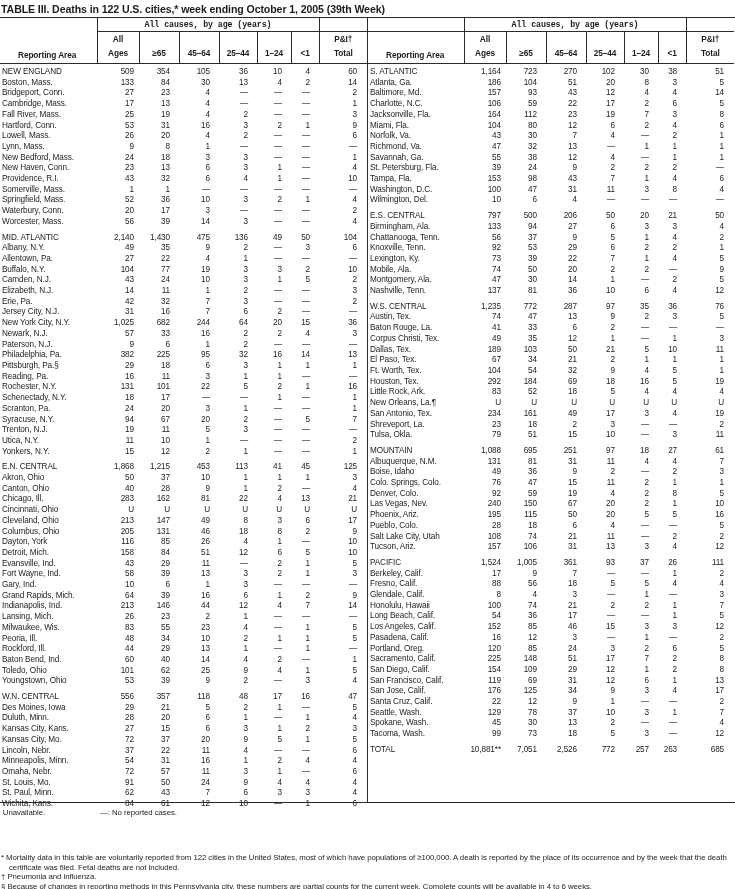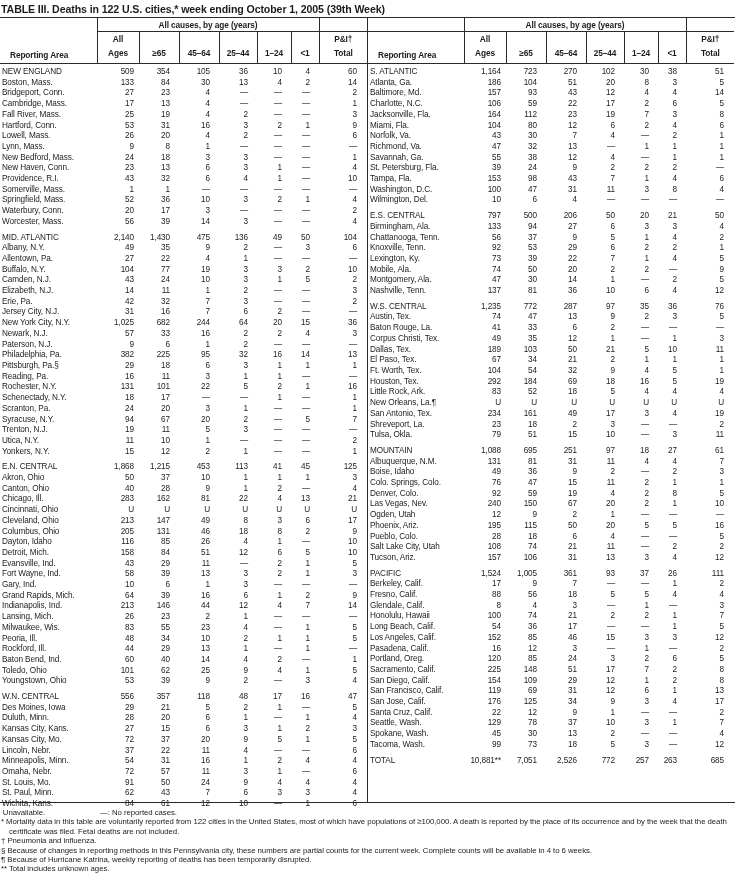--- a/index.html
+++ b/index.html
@@ -18,47 +18,47 @@
     height:786px;box-sizing:border-box;
   }
   .half{box-sizing:border-box;}
   .half.left{width:368px;border-right:1px solid #2a2a2a;}
   .half.right{width:366px;}
   table{border-collapse:collapse;table-layout:fixed;width:100%;}
   th,td{padding:0;font-weight:normal;}
   
   th{font-weight:bold;font-size:8.3px;letter-spacing:-0.1px;}
   .ra-head{
-    vertical-align:bottom;text-align:left;padding:0 0 3px 10px;
+    vertical-align:bottom;text-align:left;padding:0 0 3px 18px;
     border-bottom:1px solid #2a2a2a;
   }
   .group-cell{
     height:13px;text-align:center;vertical-align:middle;
-    border-left:1px solid #2a2a2a;border-bottom:1px solid #2a2a2a;
+    border-left:1px solid #2a2a2a;border-bottom:1px solid #2a2a2a;font-family:Liberation Mono, monospace;
   }
   .top-spacer{border-bottom:1px solid #2a2a2a;}
   .pi-spacer{border-left:1px solid #2a2a2a;border-bottom:1px solid #2a2a2a;}
   .col-head{
     height:22px;text-align:center;vertical-align:bottom;
     padding-bottom:3px;line-height:14px;white-space:pre-line;
     border-left:1px solid #2a2a2a;border-bottom:1px solid #2a2a2a;
   }
   
   td{font-size:8.2px;height:10.7px;line-height:10.7px;white-space:nowrap;letter-spacing:-0.1px;}
   td.c-name{text-align:left;padding-left:2px;overflow:hidden;}
   td.c-num{text-align:right;padding-right:9px;}
   td.c-num.col1{padding-right:5px;}
   td.c-num.col7{padding-right:10px;}
   tr.spacer td{height:5px;line-height:5px;font-size:1px;}
   tr.topgap td{height:3px;line-height:3px;font-size:1px;}
   
   .footnotes{padding:5px 2px 0 1px;font-size:7.8px;line-height:9.4px;letter-spacing:-0.05px;}
   .fn-line1 .u-note{display:inline-block;width:99px;}
   .fn{padding-left:8px;text-indent:-8px;margin:0;}
-  .fn.wrap2{padding-right:4px;}
+  .fn.wrap2{padding-right:4px;margin-top:36px;}
 </style>
 </head>
 <body>
 
 <div class="title">TABLE III. Deaths in 122 U.S. cities,* week ending October 1, 2005 (39th Week)</div>
 
 <div class="table-wrap">
 
   <div class="half left">
     <table id="left-table">
@@ -524,21 +524,21 @@
             <td class="c-name">Columbus, Ohio</td>
             <td class="c-num col1">205</td>
             <td class="c-num col2">131</td>
             <td class="c-num col3">46</td>
             <td class="c-num col4">18</td>
             <td class="c-num col5">8</td>
             <td class="c-num col6">2</td>
             <td class="c-num col7">9</td>
           </tr>
           <tr>
-            <td class="c-name">Dayton, Idaho</td>
+            <td class="c-name">Dayton, York</td>
             <td class="c-num col1">116</td>
             <td class="c-num col2">85</td>
             <td class="c-num col3">26</td>
             <td class="c-num col4">4</td>
             <td class="c-num col5">1</td>
             <td class="c-num col6">—</td>
             <td class="c-num col7">10</td>
           </tr>
           <tr>
             <td class="c-name">Detroit, Mich.</td>
@@ -1225,30 +1225,20 @@
             <td class="c-name">Las Vegas, Nev.</td>
             <td class="c-num col1">240</td>
             <td class="c-num col2">150</td>
             <td class="c-num col3">67</td>
             <td class="c-num col4">20</td>
             <td class="c-num col5">2</td>
             <td class="c-num col6">1</td>
             <td class="c-num col7">10</td>
           </tr>
           <tr>
-            <td class="c-name">Ogden, Utah</td>
-            <td class="c-num col1">12</td>
-            <td class="c-num col2">9</td>
-            <td class="c-num col3">2</td>
-            <td class="c-num col4">1</td>
-            <td class="c-num col5">—</td>
-            <td class="c-num col6">—</td>
-            <td class="c-num col7">—</td>
-          </tr>
-          <tr>
             <td class="c-name">Phoenix, Ariz.</td>
             <td class="c-num col1">195</td>
             <td class="c-num col2">115</td>
             <td class="c-num col3">50</td>
             <td class="c-num col4">20</td>
             <td class="c-num col5">5</td>
             <td class="c-num col6">5</td>
             <td class="c-num col7">16</td>
           </tr>
           <tr>

